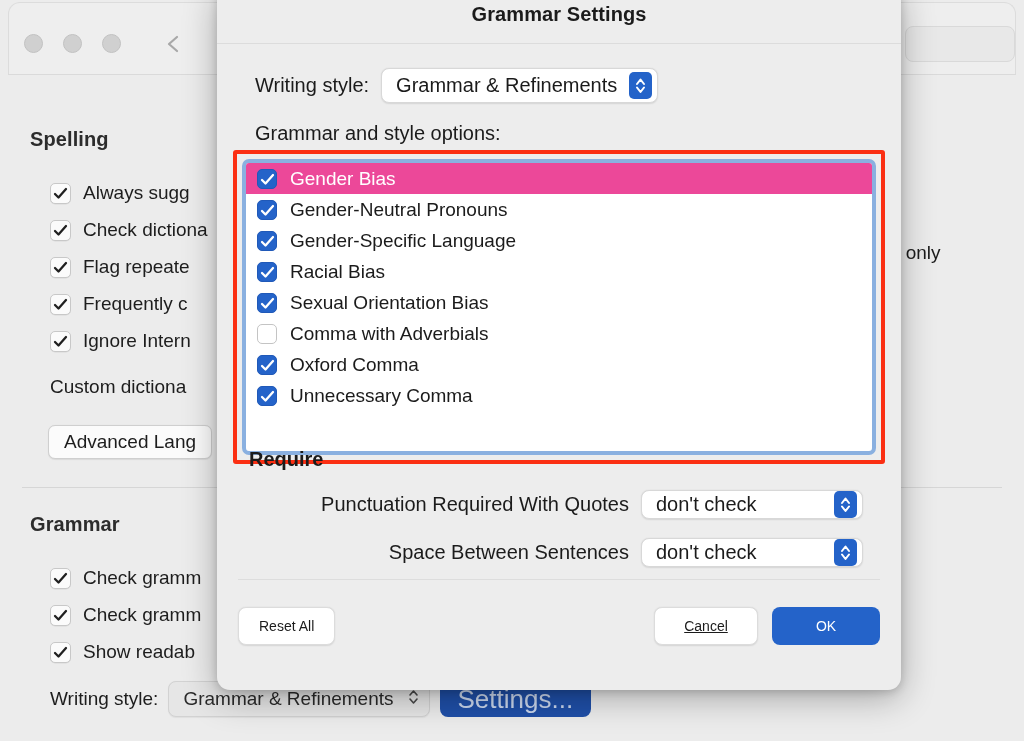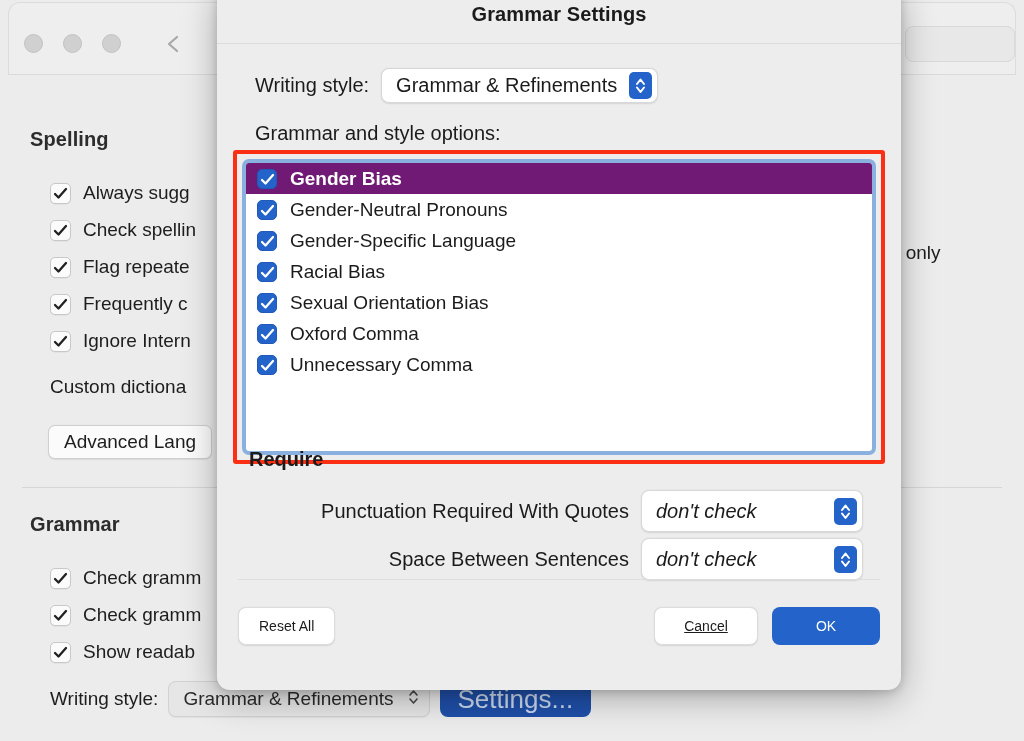--- a/index.html
+++ b/index.html
@@ -130,41 +130,40 @@
   #options-listbox {
     position: absolute; left: 25px; top: 115px; width: 634px; height: 296px;
     background: #ffffff; border-radius: 7px;
     border: 4px solid #8ab0e0; overflow: hidden;
   }
   #options-list { position: absolute; left: 0; top: 0; right: 0; }
   .opt-row {
     height: 31px; display: flex; align-items: center; gap: 13px; padding-left: 11px;
     font-size: 19px; color: #1b1b1b; white-space: nowrap;
   }
-  .opt-row.selected { background: #701a75; color: #ffffff; font-weight: bold; }
+  .opt-row.selected { background: #ec4899; color: #ffffff; }
   .opt-cb {
     width: 20px; height: 20px; border-radius: 5px; flex: 0 0 auto;
     background: #2463c9; position: relative; border: 1px solid #2059b8;
   }
   .opt-cb.unchecked { background: #ffffff; border: 1px solid #c4c4c4; }
   .opt-cb svg { position: absolute; left: 2px; top: 2px; }
 
   #require-title {
     position: absolute; left: 32px; top: 404px; font-size: 20px; font-weight: bold; color: #1b1b1b;
   }
   .require-row {
     position: absolute; right: 38px; display: flex; align-items: center; gap: 12px;
   }
   .require-label { font-size: 20px; color: #1b1b1b; white-space: nowrap; }
   .require-popup {
-    width: 222px; height: 42px; background: #ffffff; border: 1px solid #d8d8d8; border-radius: 8px;
+    width: 222px; height: 29px; background: #ffffff; border: 1px solid #d8d8d8; border-radius: 8px;
     display: flex; align-items: center; justify-content: space-between; padding: 0 5px 0 14px;
     font-size: 20px; color: #1b1b1b; white-space: nowrap;
     box-shadow: 0 0.5px 1.5px rgba(0,0,0,0.10);
-    font-style: italic;
   }
   #sheet-footer-sep { position: absolute; left: 21px; top: 535px; width: 642px; height: 1px; background: #dddddd; }
 
   #sheet-buttons {
     position: absolute; left: 21px; right: 21px; top: 563px; height: 38px;
     display: flex; align-items: center; justify-content: space-between;
   }
   .btn {
     height: 38px; border-radius: 8px; display: flex; align-items: center; justify-content: center;
     font-size: 14px; white-space: nowrap; padding: 0 20px;
@@ -210,21 +209,21 @@
       </span>
       <span>Always sugg</span>
     </div>
 
     <div class="bg-check-row" style="left:50px; top:131px;">
       <span class="bg-cb">
         <svg width="15" height="15" viewBox="0 0 15 15">
             <polyline points="2,8 5.5,11.5 13,3" fill="none" stroke="#202020" stroke-width="2.3" stroke-linecap="round" stroke-linejoin="round"></polyline>
           </svg>
       </span>
-      <span>Check spellin</span>
+      <span>Check dictiona</span>
     </div>
 
     <div class="bg-check-row" style="left:50px; top:168px;">
       <span class="bg-cb">
         <svg width="15" height="15" viewBox="0 0 15 15">
             <polyline points="2,8 5.5,11.5 13,3" fill="none" stroke="#202020" stroke-width="2.3" stroke-linecap="round" stroke-linejoin="round"></polyline>
           </svg>
       </span>
       <span>Flag repeate</span>
     </div>
@@ -370,20 +369,26 @@
 
         <div class="opt-row">
           <span class="opt-cb">
             <svg width="15" height="15" viewBox="0 0 15 15">
                 <polyline points="2,8 5.5,11.5 13,3" fill="none" stroke="#ffffff" stroke-width="2.3" stroke-linecap="round" stroke-linejoin="round"></polyline>
               </svg>
           </span>
           <span>Sexual Orientation Bias</span>
         </div>
 
+        <div class="opt-row">
+          <span class="opt-cb unchecked">
+            
+          </span>
+          <span>Comma with Adverbials</span>
+        </div>
 
         <div class="opt-row">
           <span class="opt-cb">
             <svg width="15" height="15" viewBox="0 0 15 15">
                 <polyline points="2,8 5.5,11.5 13,3" fill="none" stroke="#ffffff" stroke-width="2.3" stroke-linecap="round" stroke-linejoin="round"></polyline>
               </svg>
           </span>
           <span>Oxford Comma</span>
         </div>
 

